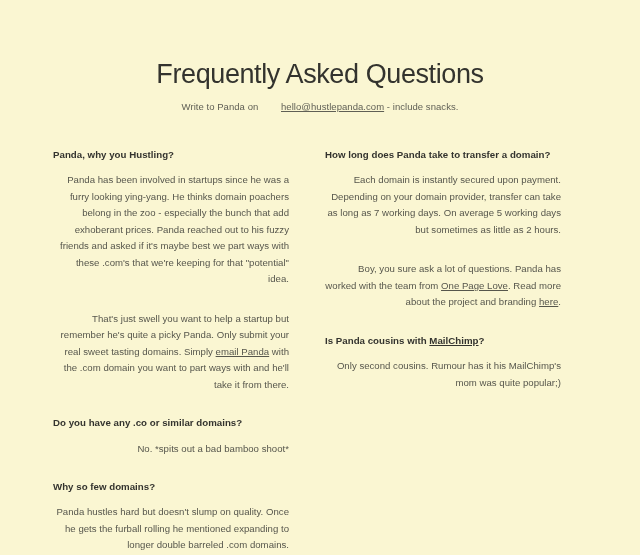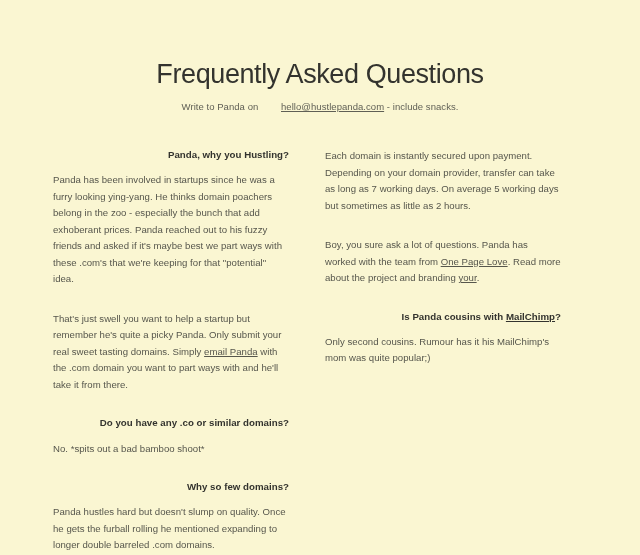--- a/index.html
+++ b/index.html
@@ -62,29 +62,29 @@
   .faq-item:last-child {
     margin-bottom: 0;
   }
   .faq-question {
     font-size: 9.7px;
     font-weight: bold;
     color: #33332e;
     margin: 0 0 11px 0;
     line-height: 1.35;
     letter-spacing: 0.02px;
-    text-align: right;
   }
   .faq-answer {
     font-size: 9.6px;
     font-weight: 400;
     color: #56564c;
     margin: 0;
     line-height: 1.72;
     letter-spacing: 0.02px;
+    text-align: right;
   }
   .faq-answer a {
     color: #56564c;
     text-decoration: underline;
     text-underline-offset: 1px;
   }
   .faq-question a {
     color: #33332e;
     text-decoration: underline;
     text-underline-offset: 1px;
@@ -123,25 +123,26 @@
         <h2 class="faq-question">Why so few domains?</h2>
         <p class="faq-answer">Panda hustles hard but doesn't slump on quality. Once he gets the furball rolling he mentioned expanding to longer double barreled .com domains.</p>
       </div>
 
     </div>
 
     <div class="column">
 
 
       <div class="faq-item">
+        <h2 class="faq-question">How long does Panda take to transfer a domain?</h2>
         <p class="faq-answer">Each domain is instantly secured upon payment. Depending on your domain provider, transfer can take as long as 7 working days. On average 5 working days but sometimes as little as 2 hours.</p>
       </div>
 
       <div class="faq-item">
-        <p class="faq-answer"><span>Boy, you sure ask a lot of questions. Panda has worked with the team from </span><a href="#">One Page Love</a><span>. Read more about the project and branding </span><a href="#">your</a><span>.</span></p>
+        <p class="faq-answer"><span>Boy, you sure ask a lot of questions. Panda has worked with the team from </span><a href="#">One Page Love</a><span>. Read more about the project and branding </span><a href="#">here</a><span>.</span></p>
       </div>
 
       <div class="faq-item">
         <h2 class="faq-question"><span>Is Panda cousins with </span><a href="#">MailChimp</a><span>?</span></h2>
         <p class="faq-answer">Only second cousins. Rumour has it his MailChimp's mom was quite popular;)</p>
       </div>
 
     </div>
 
   </div>

